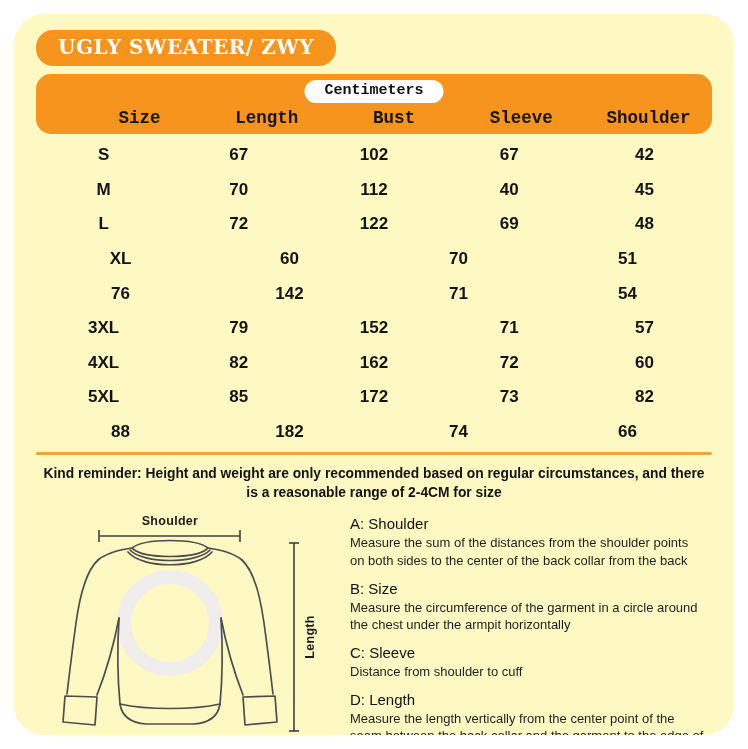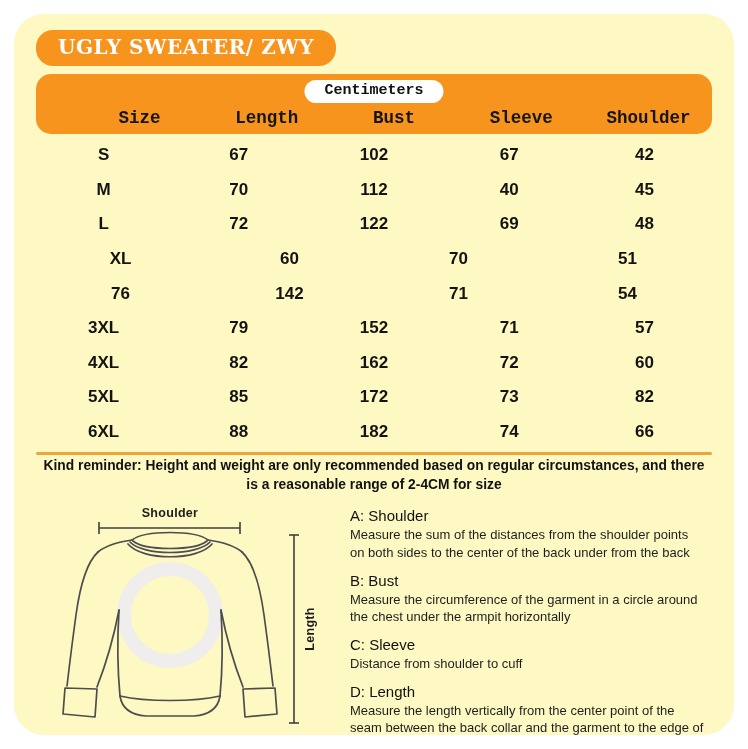--- a/index.html
+++ b/index.html
@@ -84,21 +84,21 @@
   }
 
   .divider {
     margin: 3px 22px 0;
     height: 3px;
     background: #eba43e;
     border-radius: 2px;
   }
 
   .reminder {
-    margin: 1px auto 0;
+    margin: 9px auto 0;
     max-width: 672px;
     text-align: center;
     font-weight: bold;
     font-size: 13.8px;
     line-height: 1.38;
     color: #121212;
   }
 
   .bottom { display: flex; margin: 9px 28px 0 26px; }
   .diagram { width: 296px; flex: 0 0 296px; }
@@ -194,21 +194,20 @@
         <div>60</div>
       </div>
       <div class="trow">
         <div>5XL</div>
         <div>85</div>
         <div>172</div>
         <div>73</div>
         <div>82</div>
       </div>
       <div class="trow">
-        <div>6XL</div>
         <div>88</div>
         <div>182</div>
         <div>74</div>
         <div>66</div>
       </div>
     </div>
   </div>
 
   <div class="divider"></div>
 
@@ -257,24 +256,24 @@
           <line x1="249" y1="32" x2="259" y2="32"></line>
           <line x1="249" y1="220" x2="259" y2="220"></line>
         </g>
         <text class="dim-label" transform="translate(274,126) rotate(-90)" text-anchor="middle">Length</text>
       </svg>
     </div>
 
     <div class="instructions">
       <div class="inst-item">
         <div class="inst-title">A: Shoulder</div>
-        <div class="inst-desc">Measure the sum of the distances from the shoulder points on both sides to the center of the back under from the back</div>
-      </div>
-      <div class="inst-item">
-        <div class="inst-title">B: Bust</div>
+        <div class="inst-desc">Measure the sum of the distances from the shoulder points on both sides to the center of the back collar from the back</div>
+      </div>
+      <div class="inst-item">
+        <div class="inst-title">B: Size</div>
         <div class="inst-desc">Measure the circumference of the garment in a circle around the chest under the armpit horizontally</div>
       </div>
       <div class="inst-item">
         <div class="inst-title">C: Sleeve</div>
         <div class="inst-desc">Distance from shoulder to cuff</div>
       </div>
       <div class="inst-item">
         <div class="inst-title">D: Length</div>
         <div class="inst-desc">Measure the length vertically from the center point of the seam between the back collar and the garment to the edge of the hem</div>
       </div>

